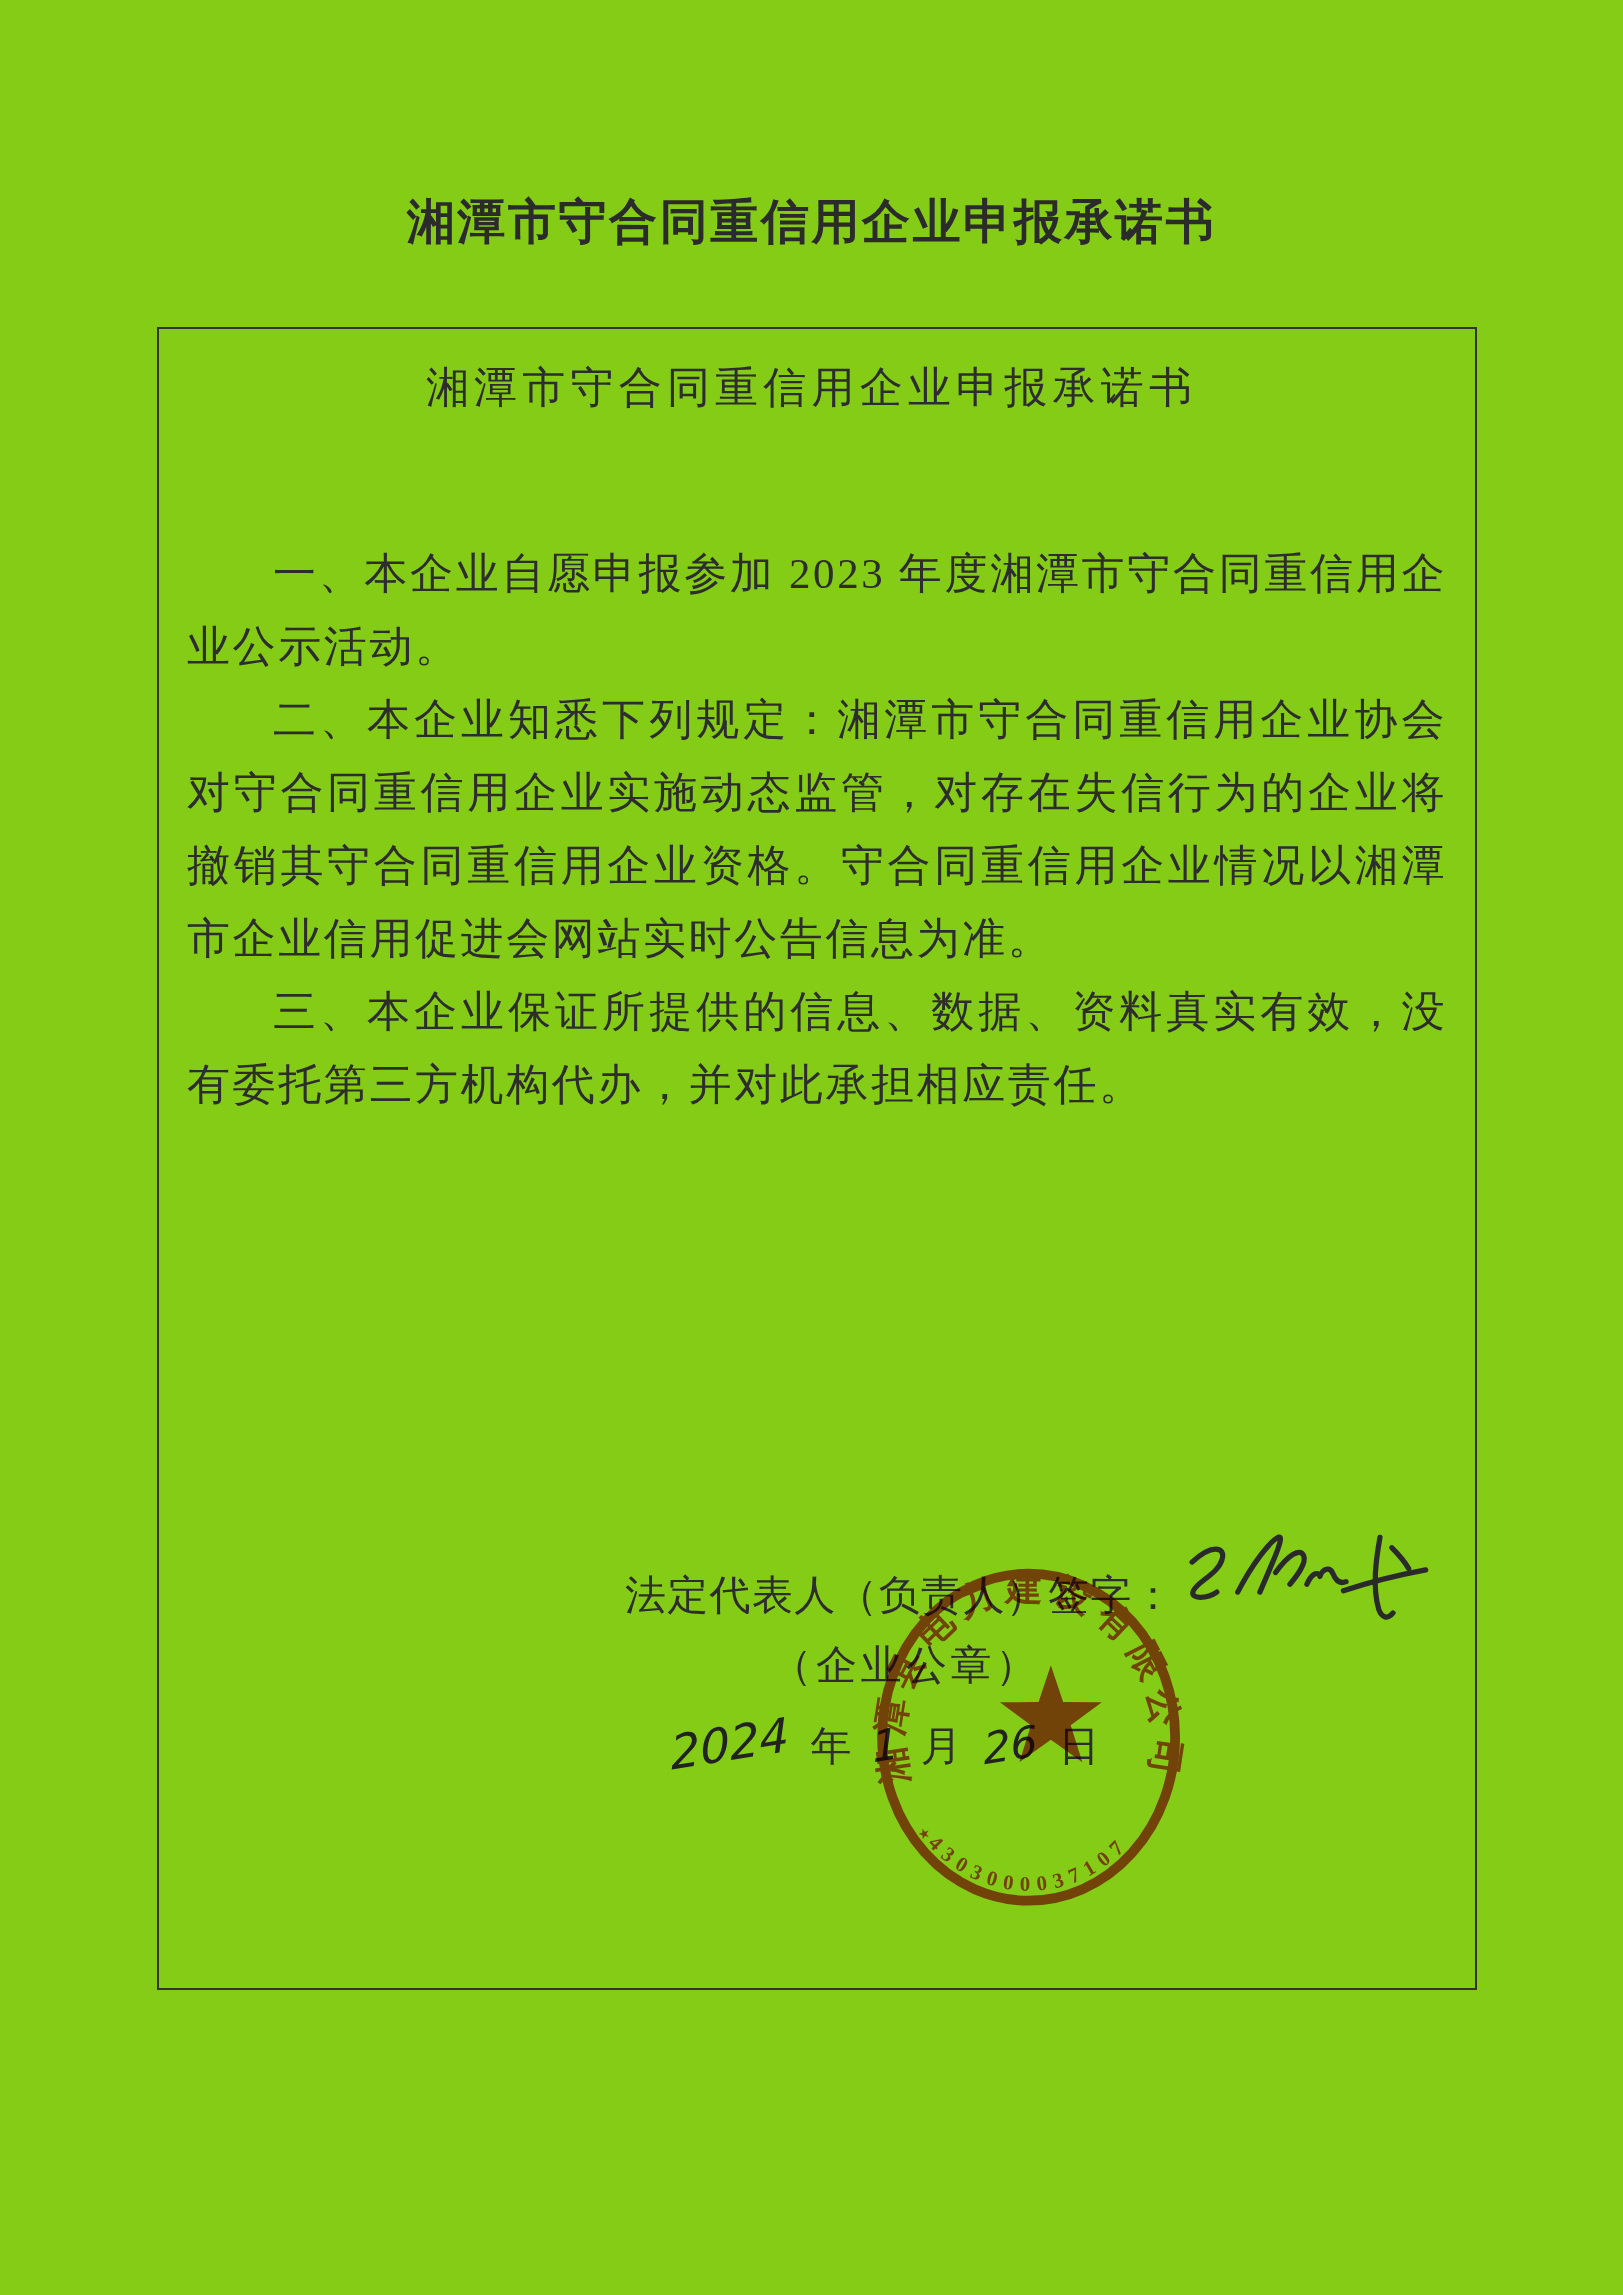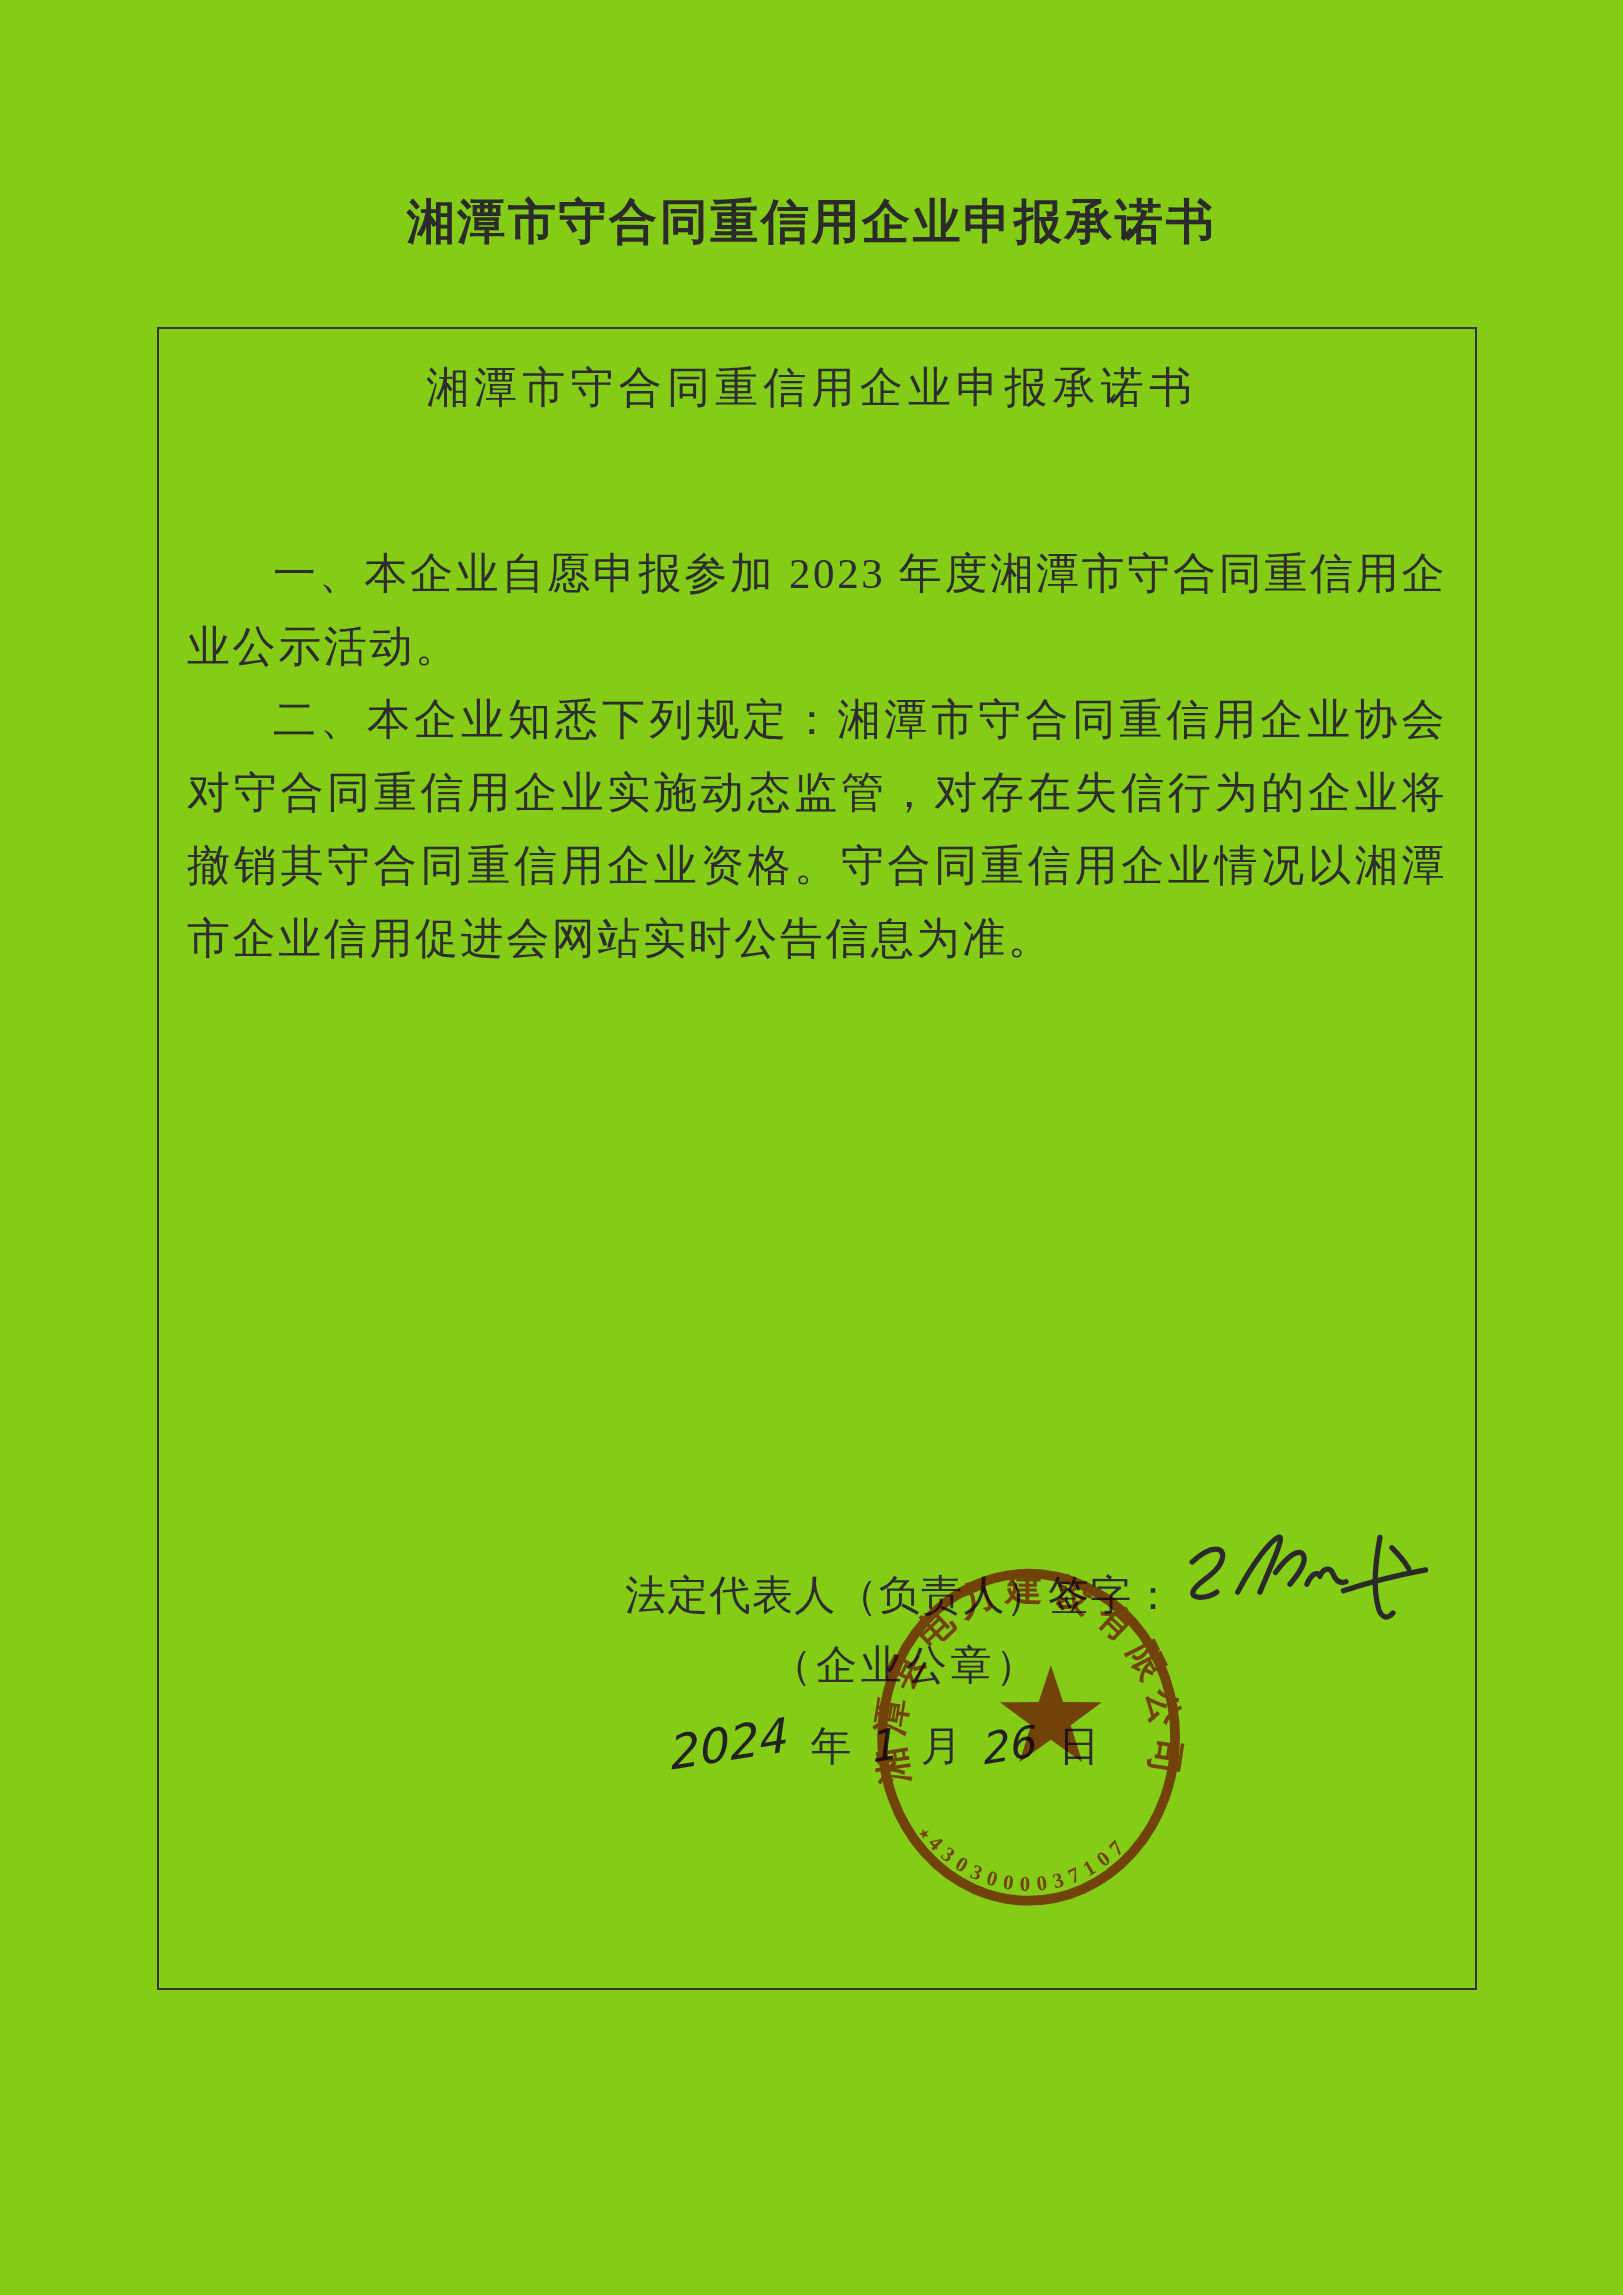--- a/index.html
+++ b/index.html
@@ -82,20 +82,21 @@
 
   <div class="main-title">湘潭市守合同重信用企业申报承诺书</div>
 
   <div class="doc-box"></div>
 
   <div class="inner-title">湘潭市守合同重信用企业申报承诺书</div>
 
   <div class="body-text">
     <p>一、本企业自愿申报参加 2023 年度湘潭市守合同重信用企业公示活动。</p>
     <p>二、本企业知悉下列规定：湘潭市守合同重信用企业协会对守合同重信用企业实施动态监管，对存在失信行为的企业将撤销其守合同重信用企业资格。守合同重信用企业情况以湘潭市企业信用促进会网站实时公告信息为准。</p>
+    <p>三、本企业保证所提供的信息、数据、资料真实有效，没有委托第三方机构代办，并对此承担相应责任。</p>
   </div>
 
   <div class="sig-label">法定代表人（负责人）签字：</div>
 
   <svg class="signature-svg" width="275" height="124" viewBox="0 0 420 190">
     <g fill="none" stroke="#2a2a2a" stroke-width="8" stroke-linecap="round" stroke-linejoin="round">
       <path d="M30,66 C60,38 82,42 76,62 C70,84 38,96 32,110 C26,124 54,122 68,112"></path>
       <path d="M100,112 C124,66 150,34 162,28 C172,24 160,52 134,112"></path>
       <path d="M158,82 C178,54 196,44 201,56 C206,68 190,88 180,100"></path>
       <path d="M206,100 C212,86 222,78 226,88 C230,76 242,72 246,84 C250,94 256,100 266,96"></path>

